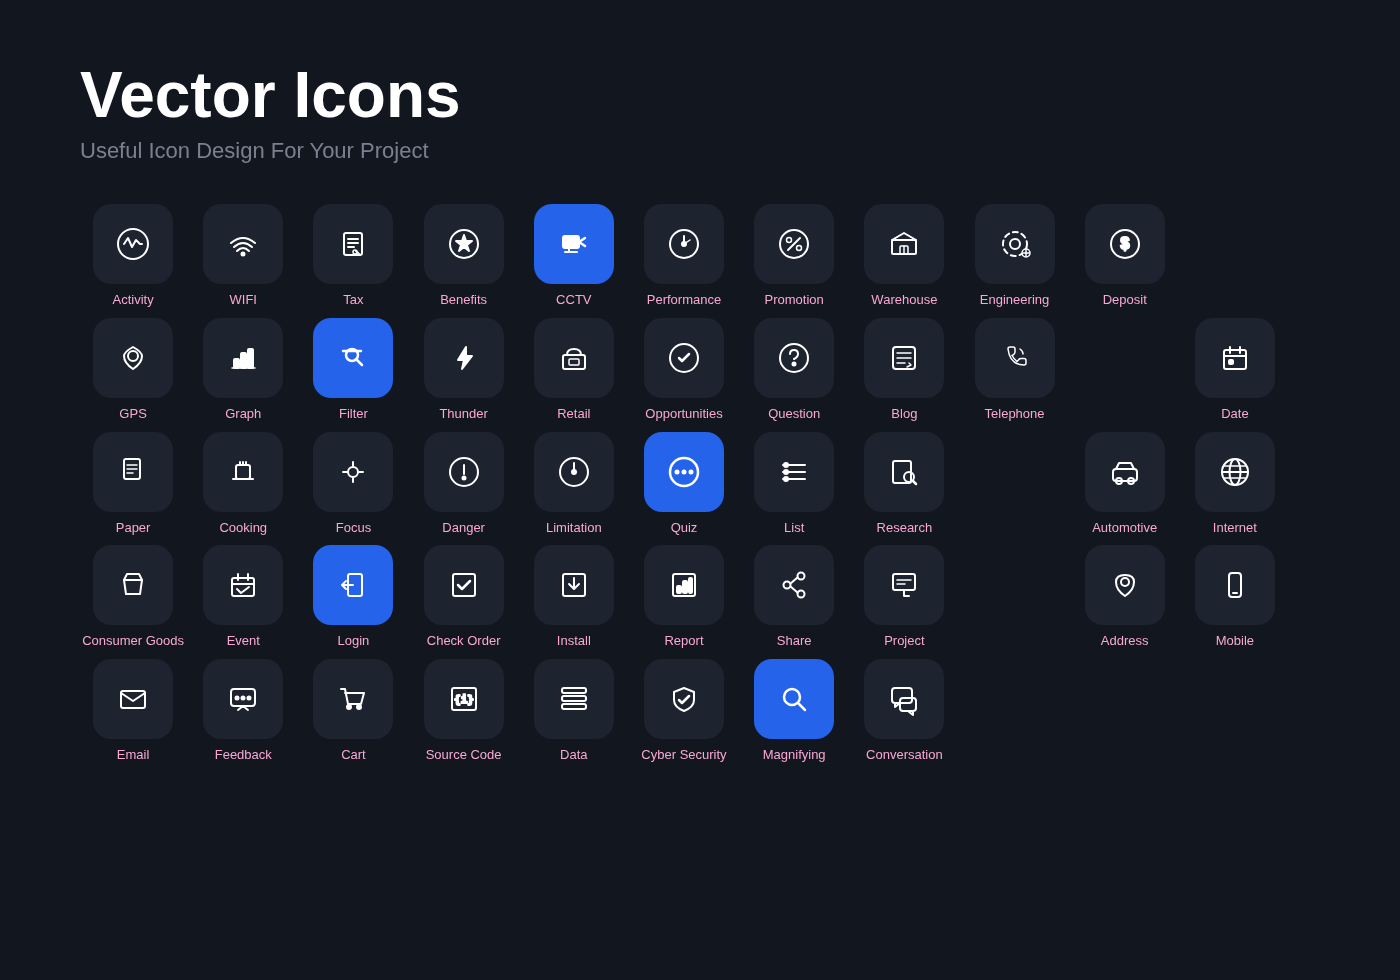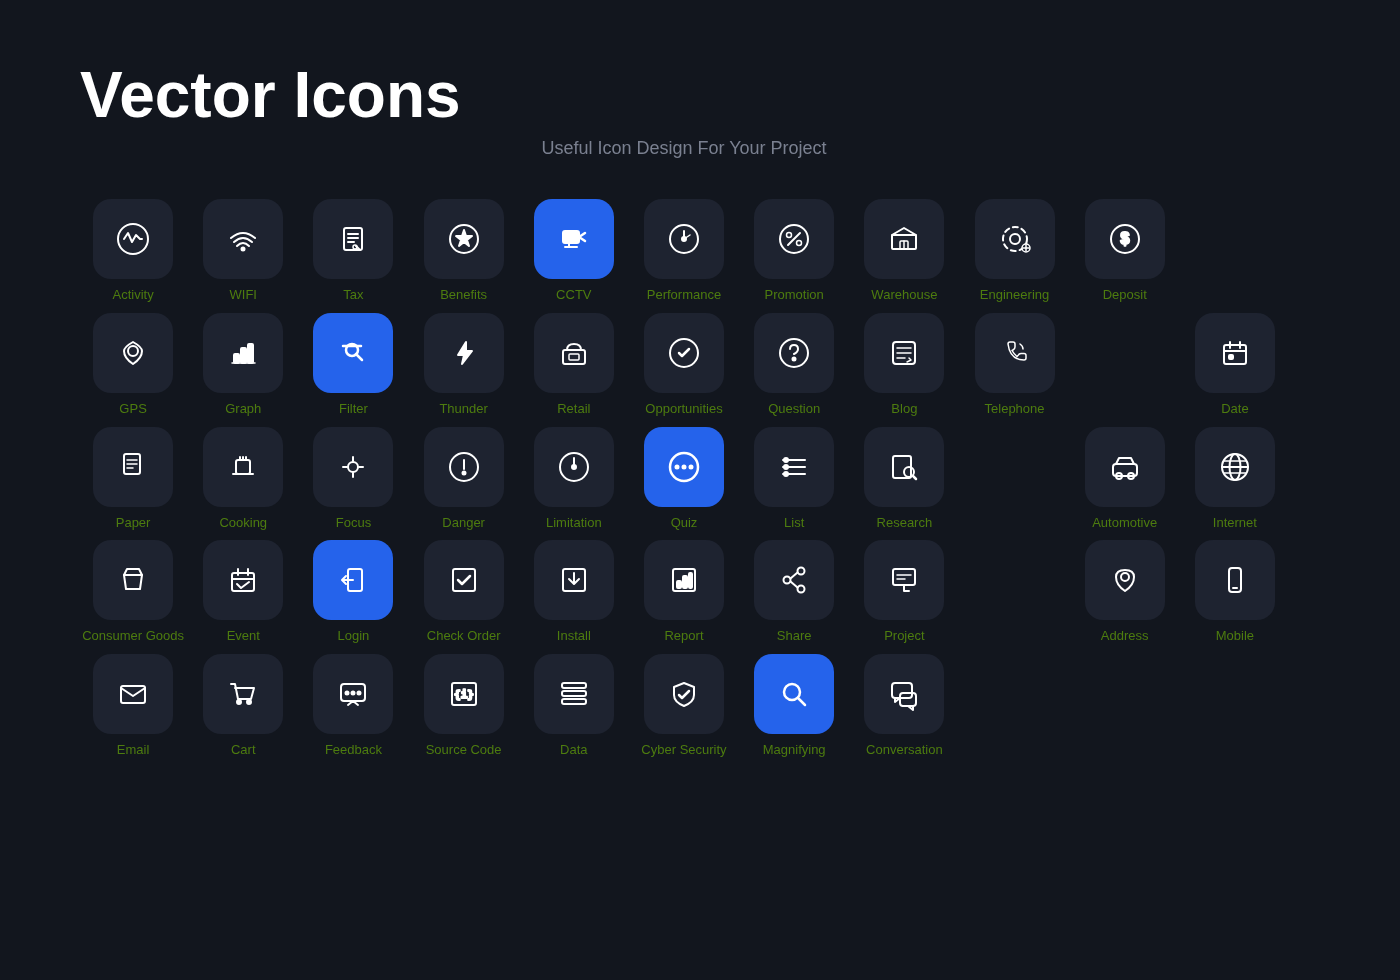--- a/index.html
+++ b/index.html
@@ -17,25 +17,24 @@
     .header {
       margin-bottom: 40px;
     }
     .header h1 {
       font-size: 64px;
       font-weight: 800;
       color: #ffffff;
       line-height: 1.1;
     }
     .header p {
-      font-size: 18px;
+      font-size: 22px;
       color: #7a8090;
       margin-top: 8px;
       font-weight: 400;
-      text-align: center;
     }
     .icon-grid {
       display: grid;
       grid-template-columns: repeat(11, 1fr);
       gap: 10px 4px;
       margin-top: 30px;
     }
     .icon-item {
       display: flex;
       flex-direction: column;
@@ -61,21 +60,21 @@
       width: 38px;
       height: 38px;
       fill: none;
       stroke: #ffffff;
       stroke-width: 2;
       stroke-linecap: round;
       stroke-linejoin: round;
     }
     .icon-label {
       font-size: 13px;
-      color: #4d7c0f;
+      color: #f9a8d4;
       text-align: center;
       font-weight: 400;
       line-height: 1.2;
     }
   </style>
 </head>
 <body>
 
 <div class="page">
   <div class="header">
@@ -514,42 +513,42 @@
           <svg viewBox="0 0 38 38" width="38" height="38" xmlns="http://www.w3.org/2000/svg">
             <rect x="7" y="11" width="24" height="17" rx="2" stroke="white" stroke-width="2" fill="none"></rect>
             <polyline points="7,13 19,21 31,13" stroke="white" stroke-width="2" fill="none" stroke-linecap="round"></polyline>
           </svg>
         </div>
         <span class="icon-label">Email</span>
       </div>
       <div class="icon-item">
         <div class="icon-box">
           <svg viewBox="0 0 38 38" width="38" height="38" xmlns="http://www.w3.org/2000/svg">
-            <polyline points="7,9 11,9 14,24 27,24 30,13 11,13" stroke="white" stroke-width="2" fill="none" stroke-linecap="round" stroke-linejoin="round"></polyline>
-            <circle cx="15" cy="27" r="2" fill="white"></circle>
-            <circle cx="25" cy="27" r="2" fill="white"></circle>
-          </svg>
-        </div>
-        <span class="icon-label">Cart</span>
-      </div>
-      <div class="icon-item">
-        <div class="icon-box">
-          <svg viewBox="0 0 38 38" width="38" height="38" xmlns="http://www.w3.org/2000/svg">
             <rect x="7" y="9" width="24" height="17" rx="3" stroke="white" stroke-width="2" fill="none"></rect>
             <polyline points="14,30 19,26 24,30" stroke="white" stroke-width="2" fill="none" stroke-linecap="round" stroke-linejoin="round"></polyline>
             <circle cx="13" cy="18" r="1.5" fill="white"></circle>
             <circle cx="19" cy="18" r="1.5" fill="white"></circle>
             <circle cx="25" cy="18" r="1.5" fill="white"></circle>
           </svg>
         </div>
         <span class="icon-label">Feedback</span>
       </div>
       <div class="icon-item">
         <div class="icon-box">
           <svg viewBox="0 0 38 38" width="38" height="38" xmlns="http://www.w3.org/2000/svg">
+            <polyline points="7,9 11,9 14,24 27,24 30,13 11,13" stroke="white" stroke-width="2" fill="none" stroke-linecap="round" stroke-linejoin="round"></polyline>
+            <circle cx="15" cy="27" r="2" fill="white"></circle>
+            <circle cx="25" cy="27" r="2" fill="white"></circle>
+          </svg>
+        </div>
+        <span class="icon-label">Cart</span>
+      </div>
+      <div class="icon-item">
+        <div class="icon-box">
+          <svg viewBox="0 0 38 38" width="38" height="38" xmlns="http://www.w3.org/2000/svg">
             <rect x="7" y="8" width="24" height="22" rx="2" stroke="white" stroke-width="2" fill="none"></rect>
             <text x="19" y="23" text-anchor="middle" fill="white" font-size="11" font-weight="bold" font-family="monospace">{i}</text>
           </svg>
         </div>
         <span class="icon-label">Source Code</span>
       </div>
       <div class="icon-item">
         <div class="icon-box">
           <svg viewBox="0 0 38 38" width="38" height="38" xmlns="http://www.w3.org/2000/svg">
             <rect x="7" y="8" width="24" height="5" rx="2" stroke="white" stroke-width="2" fill="none"></rect>

